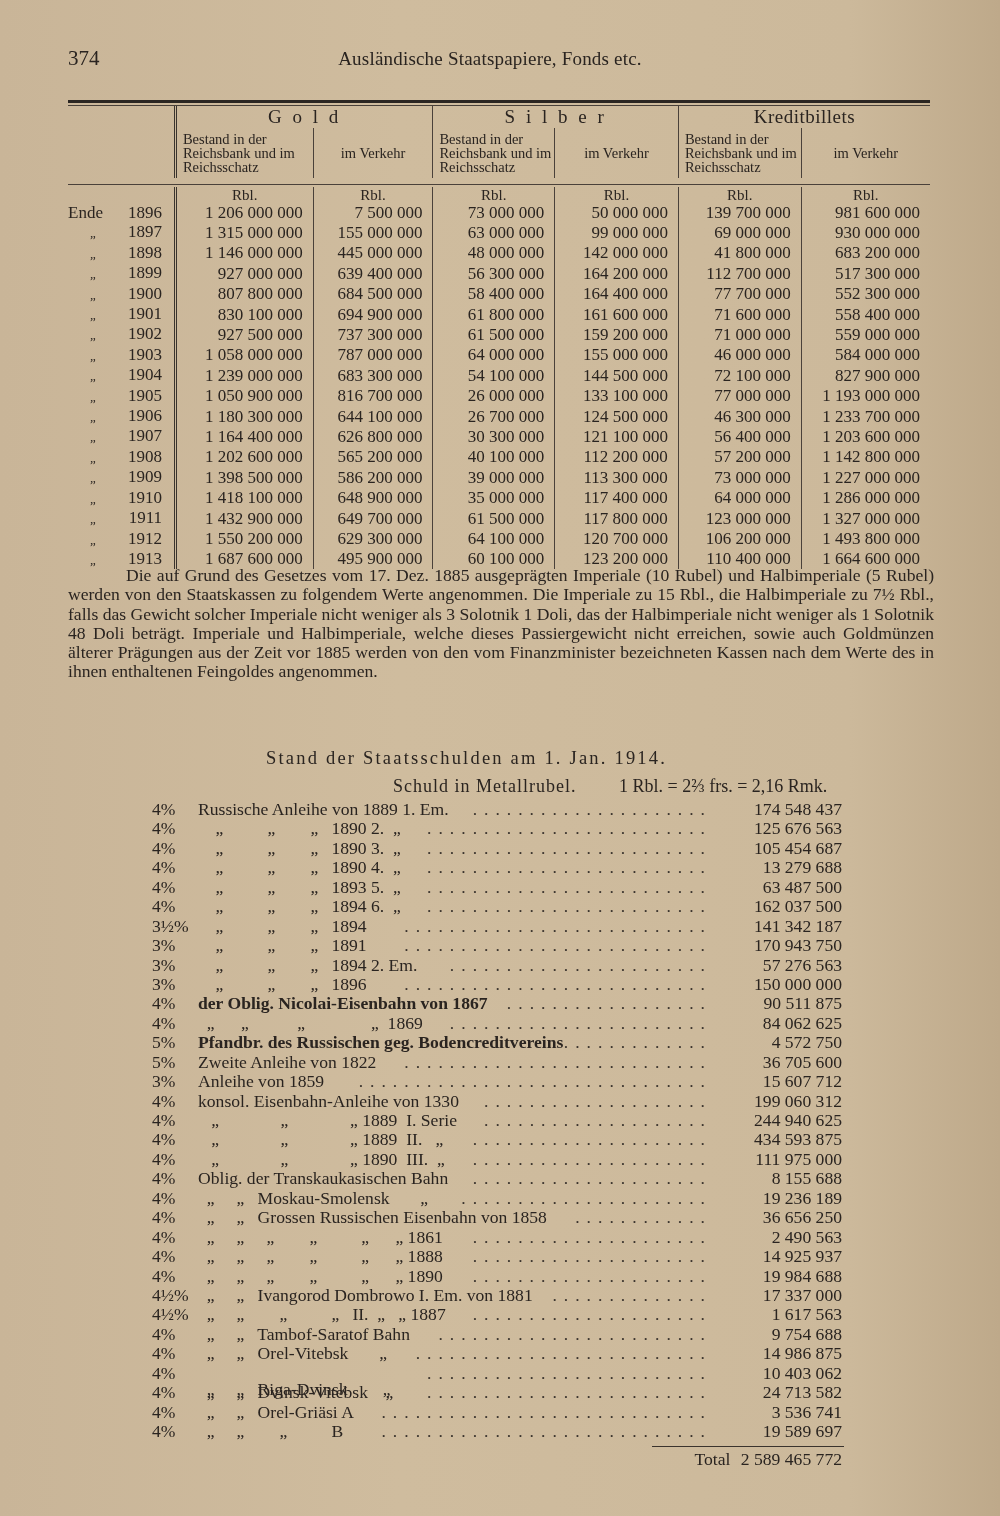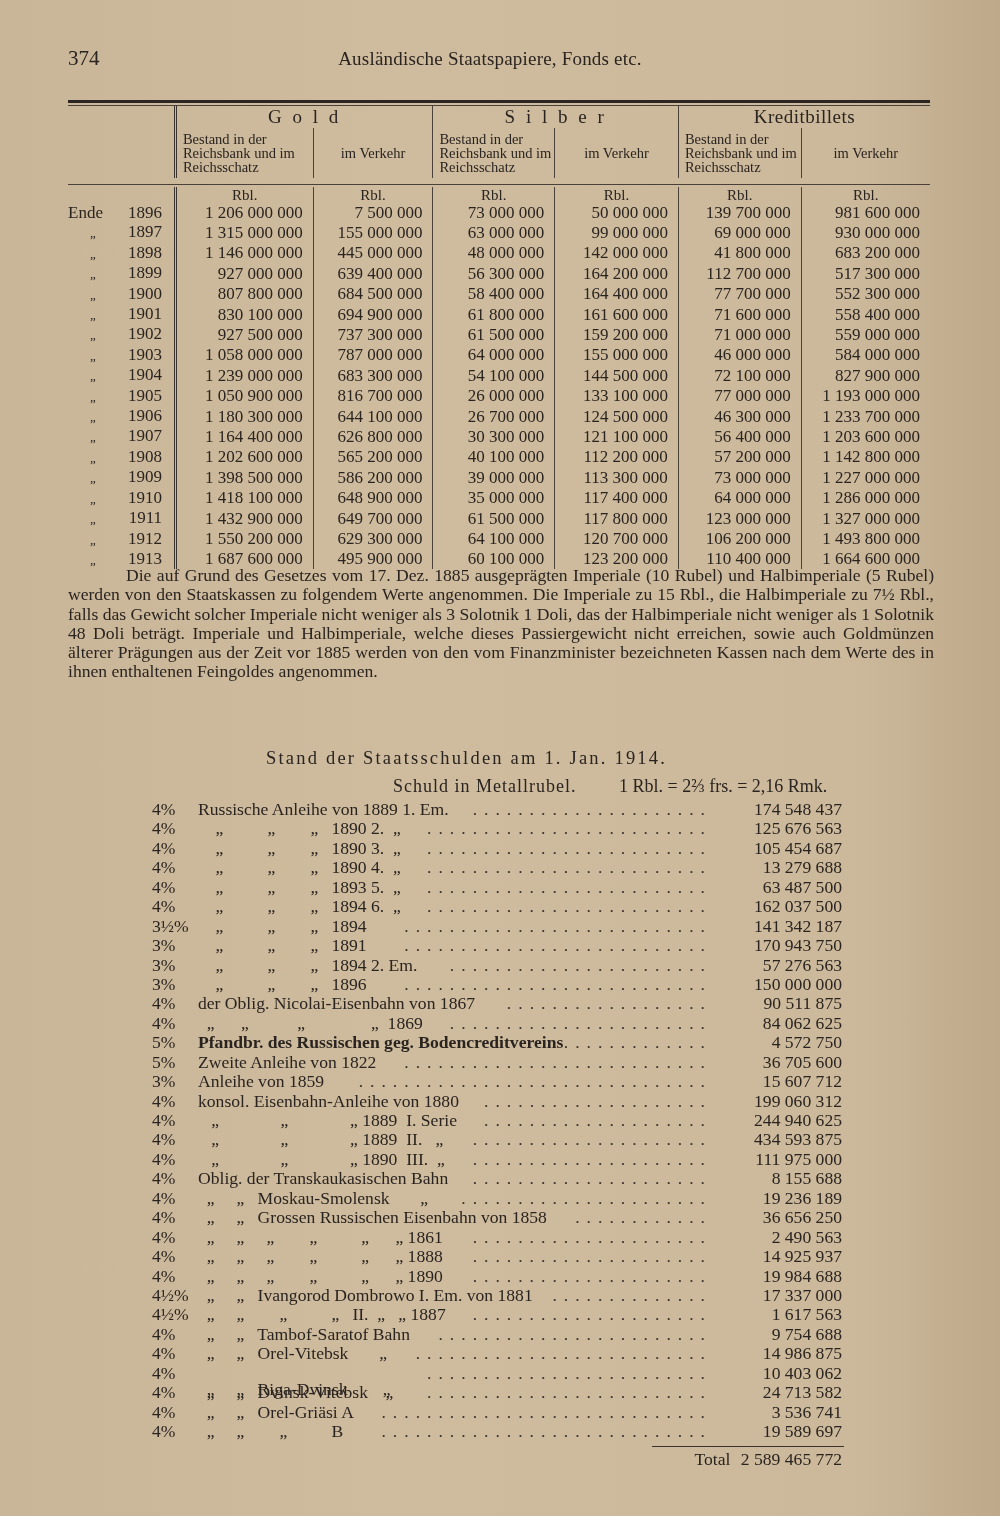--- a/index.html
+++ b/index.html
@@ -340,21 +340,21 @@
       <span class="amt">57 276 563</span>
     </div>
     <div class="drow">
       <span class="rate">3%</span>
       <span class="desc" style="white-space: pre;">    „          „        „   1896</span>
       <span class="dots">...........................</span>
       <span class="amt">150 000 000</span>
     </div>
     <div class="drow">
       <span class="rate">4%</span>
-      <span class="desc" style="white-space: pre;">der Oblig. Nicolai-Eisenbahn von 1867</span>
+      <span class="desc" style="white-space: pre; font-weight: bold;">der Oblig. Nicolai-Eisenbahn von 1867</span>
       <span class="dots">..................</span>
       <span class="amt">90 511 875</span>
     </div>
     <div class="drow">
       <span class="rate">4%</span>
       <span class="desc" style="white-space: pre;">  „      „           „               „  1869</span>
       <span class="dots">.......................</span>
       <span class="amt">84 062 625</span>
     </div>
     <div class="drow">
@@ -370,21 +370,21 @@
       <span class="amt">36 705 600</span>
     </div>
     <div class="drow">
       <span class="rate">3%</span>
       <span class="desc" style="white-space: pre;">Anleihe von 1859</span>
       <span class="dots">...............................</span>
       <span class="amt">15 607 712</span>
     </div>
     <div class="drow">
       <span class="rate">4%</span>
-      <span class="desc" style="white-space: pre;">konsol. Eisenbahn-Anleihe von 1880</span>
+      <span class="desc" style="white-space: pre;">konsol. Eisenbahn-Anleihe von 1330</span>
       <span class="dots">....................</span>
       <span class="amt">199 060 312</span>
     </div>
     <div class="drow">
       <span class="rate">4%</span>
       <span class="desc" style="white-space: pre;">   „              „              „ 1889  I. Serie</span>
       <span class="dots">....................</span>
       <span class="amt">244 940 625</span>
     </div>
     <div class="drow">

